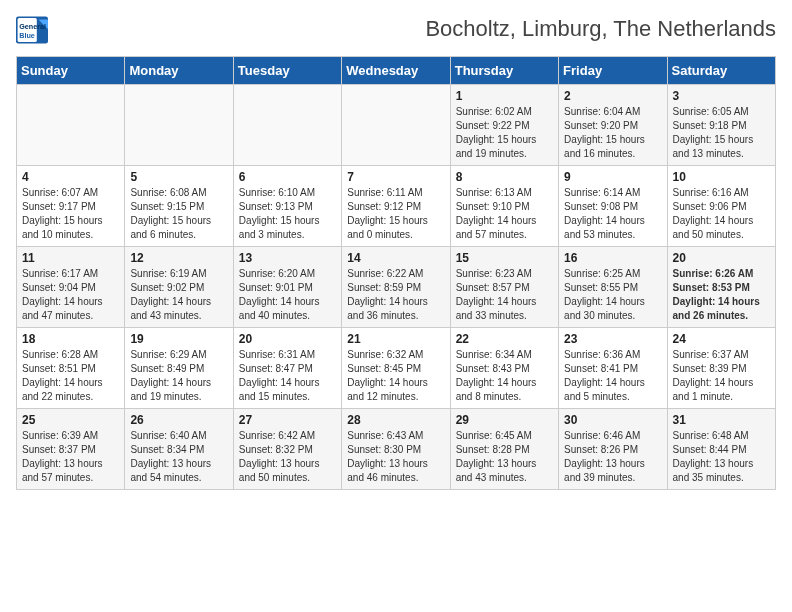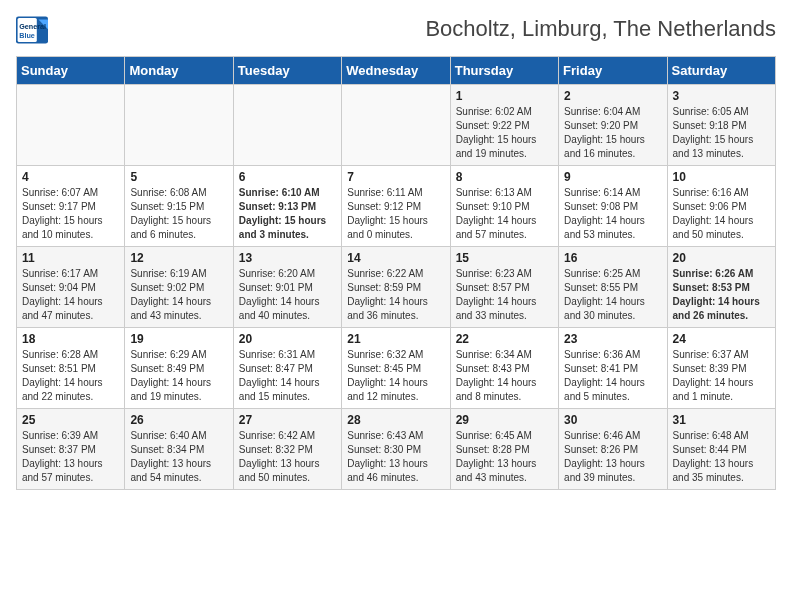--- a/index.html
+++ b/index.html
@@ -154,21 +154,21 @@
         </td>
         <td>
           <span class="day-number">5</span>
           <div class="day-info" style="white-space: pre-line;">Sunrise: 6:08 AM
 Sunset: 9:15 PM
 Daylight: 15 hours
 and 6 minutes.</div>
         </td>
         <td>
           <span class="day-number">6</span>
-          <div class="day-info" style="white-space: pre-line; font-weight: bold;">Sunrise: 6:10 AM
+          <div class="day-info" style="white-space: pre-line;">Sunrise: 6:10 AM
 Sunset: 9:13 PM
 Daylight: 15 hours
 and 3 minutes.</div>
         </td>
         <td>
           <span class="day-number">7</span>
           <div class="day-info" style="white-space: pre-line;">Sunrise: 6:11 AM
 Sunset: 9:12 PM
 Daylight: 15 hours
 and 0 minutes.</div>

